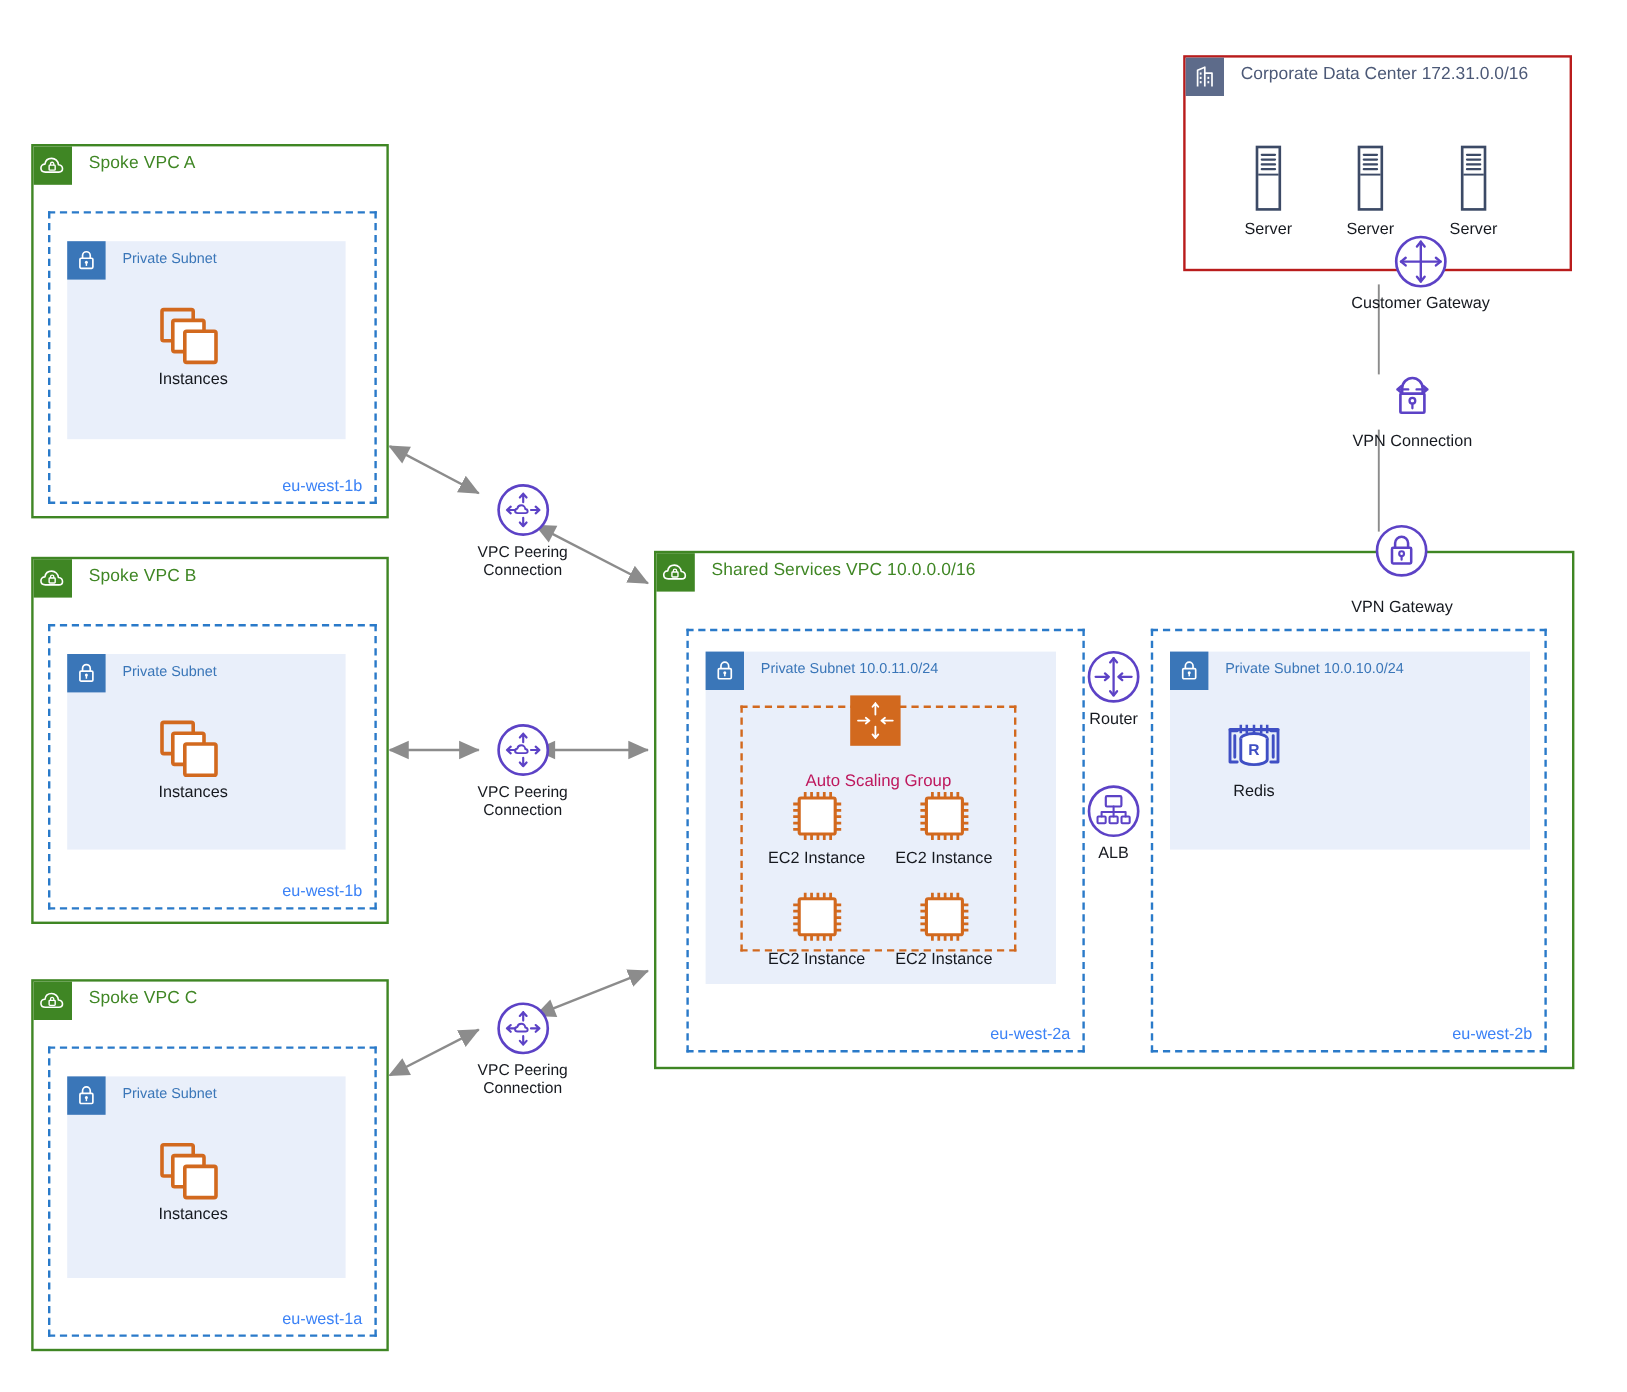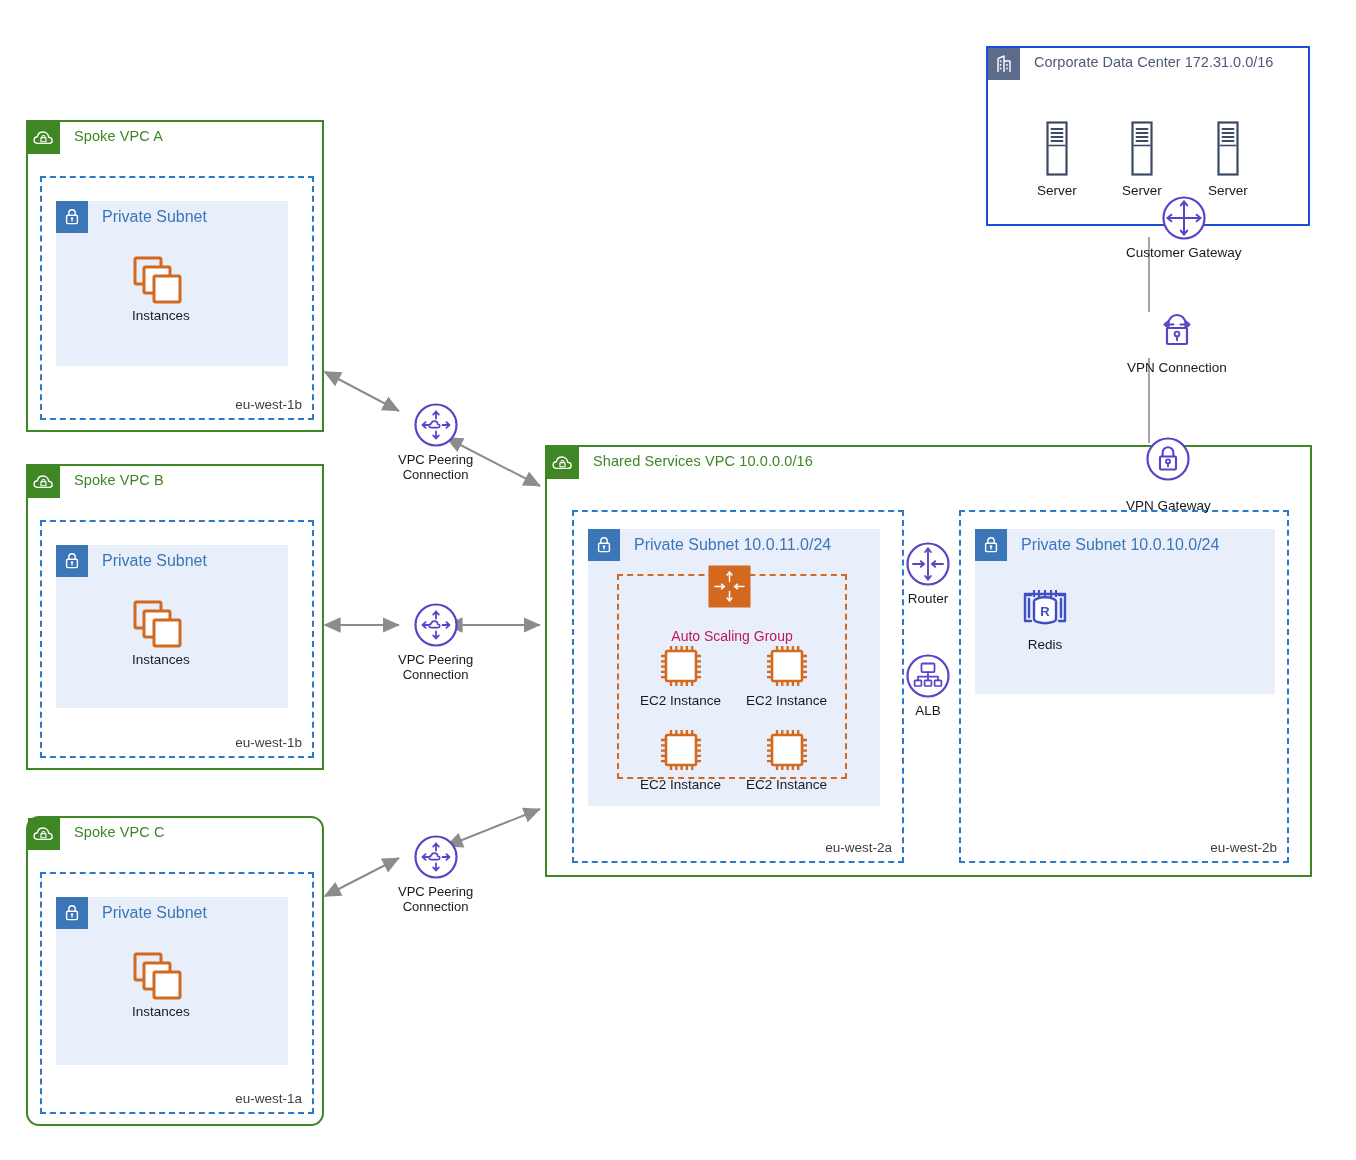--- a/index.html
+++ b/index.html
@@ -49,42 +49,42 @@
     position: absolute;
     border: 2px dashed #2a7ac9;
     box-sizing: border-box;
     background: transparent;
   }
   .az-label {
     position: absolute;
     right: 10px;
     bottom: 6px;
     font-size: 13.5px;
-    color: #404040;
+    color: #3b82f6;
     white-space: nowrap;
   }
 
   
   .subnet-box {
     position: absolute;
     background: #e9effa;
     box-sizing: border-box;
   }
   .subnet-tag {
     position: absolute;
     left: 0; top: 0;
     width: 32px; height: 32px;
     background: #3a76b8;
     display: flex; align-items: center; justify-content: center;
   }
   .subnet-title {
     position: absolute;
     top: 7px;
     left: 46px;
-    font-size: 16px;
+    font-size: 12px;
     color: #3a76b8;
     white-space: nowrap;
   }
 
   
   .asg-box {
     position: absolute;
     border: 2px dashed #d2691e;
     box-sizing: border-box;
     background: transparent;
@@ -94,21 +94,21 @@
     font-size: 14px;
     color: #be185d;
     white-space: nowrap;
     text-align: center;
     margin-top: 16px;
   }
 
   
   .dc-box {
     position: absolute;
-    border: 2px solid #1d4ed8;
+    border: 2px solid #b91c1c;
     background: #ffffff;
     box-sizing: border-box;
     text-decoration: underline;
   }
   .dc-tag {
     position: absolute;
     left: 0; top: 0;
     width: 32px; height: 32px;
     background: #5d6b8a;
     display: flex; align-items: center; justify-content: center;
@@ -254,21 +254,21 @@
             <rect x="11" y="11" width="26" height="26" rx="1.5" fill="#ffffff" stroke="#d2691e" stroke-width="3"></rect>
             <rect x="21" y="20" width="26" height="26" rx="1.5" fill="#ffffff" stroke="#d2691e" stroke-width="3"></rect>
           </svg>
           <div class="node-cap">Instances</div>
         </div>
       </div>
       <div class="az-label">eu-west-1b</div>
     </div>
   </div>
 
-  <div class="vpc-box" style="left:26px; top:816px; width:298px; height:310px;border-radius:13px;">
+  <div class="vpc-box" style="left:26px; top:816px; width:298px; height:310px;">
     <div class="vpc-tag">
       <svg width="22" height="18" viewBox="0 0 24 20">
         <path d="M5.2,16 C2.4,16 1,14.2 1,12.2 C1,10.2 2.6,8.6 4.7,8.6 C5.2,5.4 7.8,3.3 10.9,3.3 C14.3,3.3 17,5.9 17.2,9.2 C19.4,9.4 21,11 21,13 C21,14.8 19.6,16 17.6,16 Z" fill="none" stroke="#ffffff" stroke-width="1.5" stroke-linejoin="round"></path>
         <rect x="8.6" y="9.6" width="5.6" height="4.6" rx="0.7" fill="none" stroke="#ffffff" stroke-width="1.3"></rect>
         <path d="M9.9,9.6 L9.9,8.4 A1.5,1.5 0 0 1 12.9,8.4 L12.9,9.6" fill="none" stroke="#ffffff" stroke-width="1.2"></path>
       </svg>
     </div>
     <div class="vpc-title">Spoke VPC C</div>
 
     <div class="az-box" style="left:12px; top:54px; width:274px; height:242px;">
@@ -331,21 +331,21 @@
       <path d="M36.5,23 L29.5,23 M36.5,23 L33.4,20.2 M36.5,23 L33.4,25.8" fill="none" stroke="#5c42c6" stroke-width="1.8" stroke-linecap="round" stroke-linejoin="round"></path>
       <path d="M23,9.5 L23,16.5 M23,9.5 L20.2,12.6 M23,9.5 L25.8,12.6" fill="none" stroke="#5c42c6" stroke-width="1.8" stroke-linecap="round" stroke-linejoin="round"></path>
       <path d="M23,36.5 L23,29.5 M23,36.5 L20.2,33.4 M23,36.5 L25.8,33.4" fill="none" stroke="#5c42c6" stroke-width="1.8" stroke-linecap="round" stroke-linejoin="round"></path>
       <path d="M18.4,25.6 C16.9,25.6 16.2,24.7 16.2,23.7 C16.2,22.7 17,21.9 18.1,21.9 C18.4,20.2 19.8,19.1 21.4,19.1 C23.2,19.1 24.6,20.5 24.7,22.2 C25.9,22.3 26.7,23.1 26.7,24.1 C26.7,25 25.9,25.6 24.9,25.6 Z" fill="none" stroke="#5c42c6" stroke-width="1.6" stroke-linejoin="round"></path>
     </svg>
     <div class="node-cap cap-sm">
       <span>VPC Peering</span><br><span>Connection</span>
     </div>
   </div>
 
-  <div class="vpc-box" style="left:545px; top:445px; width:767px; height:432px;">
+  <div class="vpc-box" style="left:545px; top:459px; width:767px; height:432px;">
     <div class="vpc-tag">
       <svg width="22" height="18" viewBox="0 0 24 20">
         <path d="M5.2,16 C2.4,16 1,14.2 1,12.2 C1,10.2 2.6,8.6 4.7,8.6 C5.2,5.4 7.8,3.3 10.9,3.3 C14.3,3.3 17,5.9 17.2,9.2 C19.4,9.4 21,11 21,13 C21,14.8 19.6,16 17.6,16 Z" fill="none" stroke="#ffffff" stroke-width="1.5" stroke-linejoin="round"></path>
         <rect x="8.6" y="9.6" width="5.6" height="4.6" rx="0.7" fill="none" stroke="#ffffff" stroke-width="1.3"></rect>
         <path d="M9.9,9.6 L9.9,8.4 A1.5,1.5 0 0 1 12.9,8.4 L12.9,9.6" fill="none" stroke="#ffffff" stroke-width="1.2"></path>
       </svg>
     </div>
     <div class="vpc-title">Shared Services VPC 10.0.0.0/16</div>
 
     <div class="az-box" style="left:25px; top:63px; width:332px; height:353px;">

